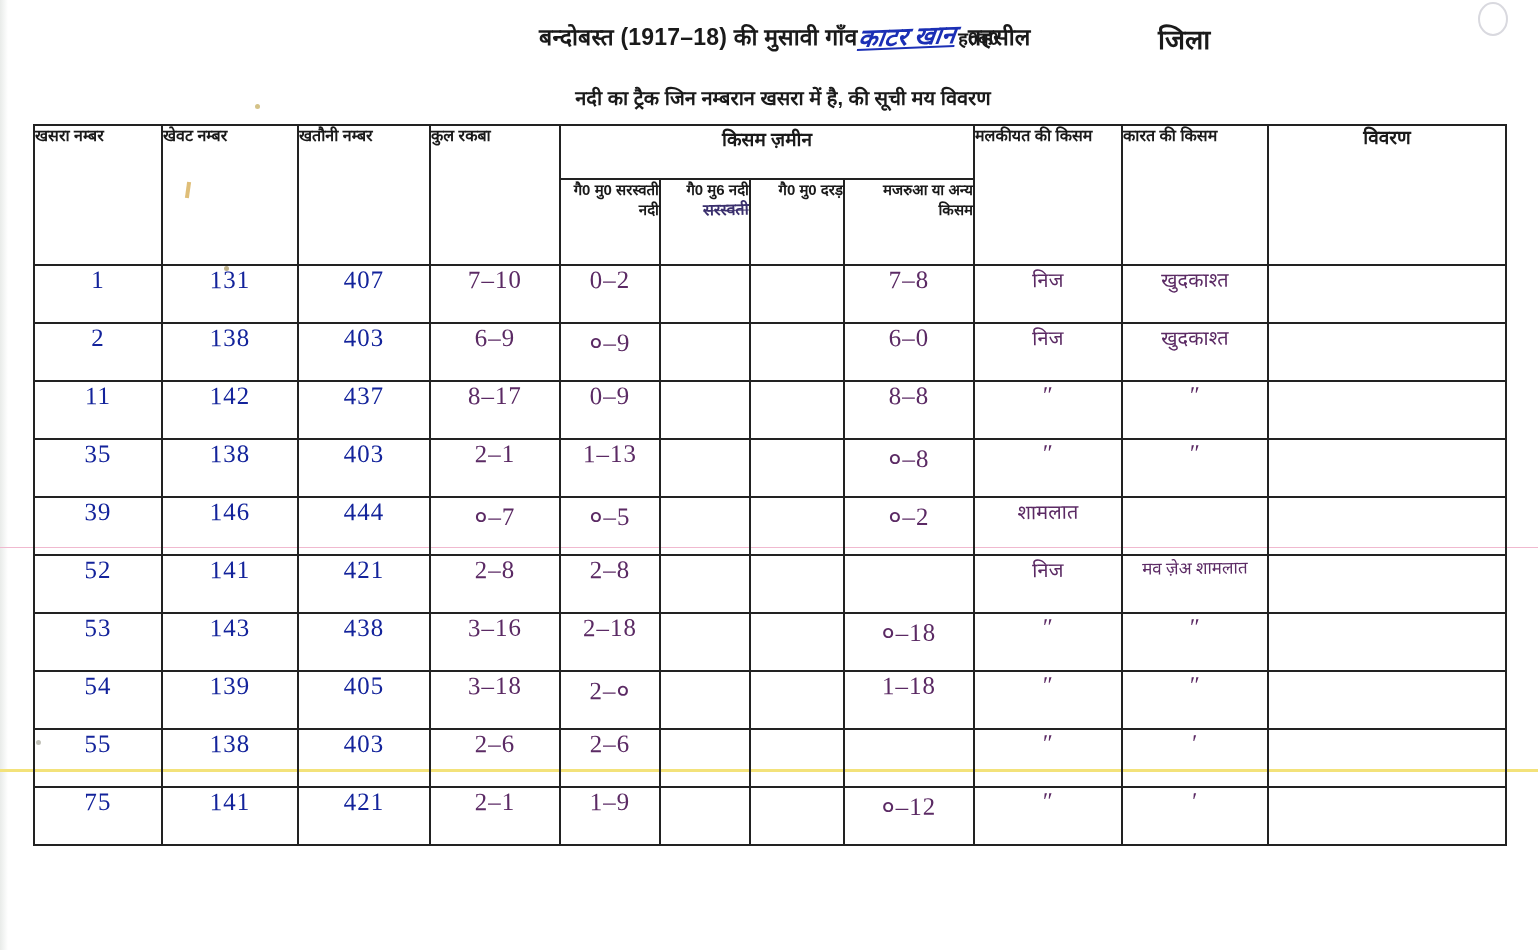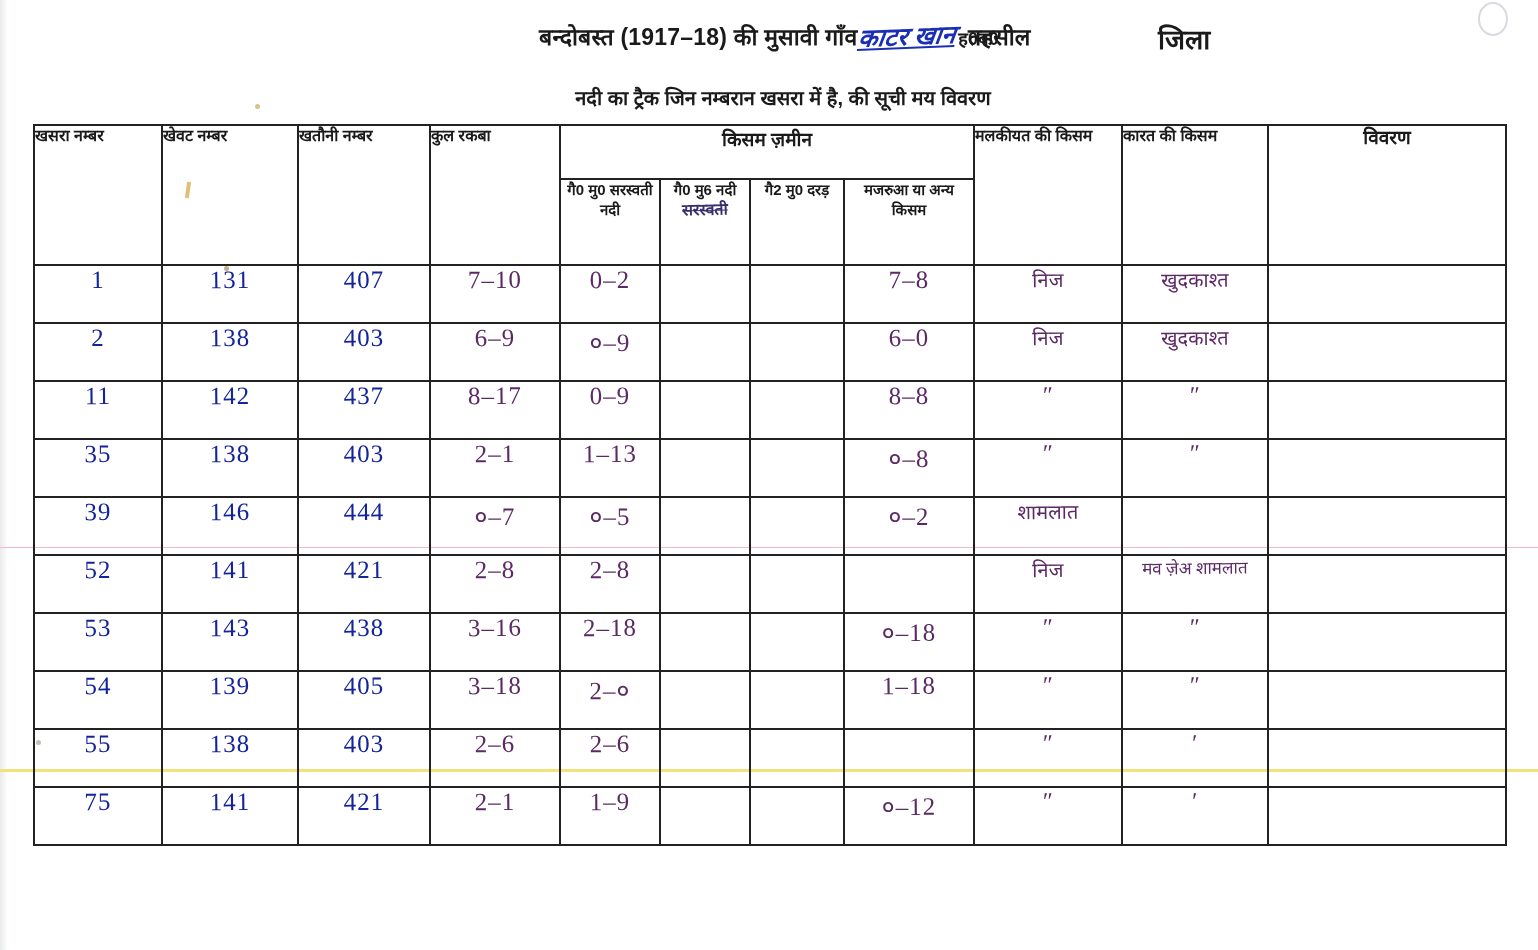--- a/index.html
+++ b/index.html
@@ -127,20 +127,21 @@
     font-size: 19px;
     font-weight: bold;
     margin-top: 24px;
   }
   .sub-hdr {
     font-size: 15px;
     font-weight: bold;
     padding: 8px 6px 4px 8px;
     line-height: 1.3;
     vertical-align: top;
+    text-align: right;
   }
   .sub-hdr .scratch {
     display: inline-block;
     font-family: "Liberation Serif", serif;
     color: #3a2f6d;
     font-size: 16px;
     text-decoration: line-through;
     transform: rotate(-1.5deg);
   }
 
@@ -216,21 +217,21 @@
       <th class="hdr" rowspan="2">मलकीयत की किसम</th>
       <th class="hdr" rowspan="2">कारत की किसम</th>
       <th class="hdr hdr-center" rowspan="2">विवरण</th>
     </tr>
     <tr>
       <th class="sub-hdr" style="height:84px;">गै0 मु0 सरस्वती नदी</th>
       <th class="sub-hdr">
         <span>गै0 मु6 नदी</span>
         <span class="scratch">सरस्वती</span>
       </th>
-      <th class="sub-hdr">गै2 मु0 दरड़</th>
+      <th class="sub-hdr">गै0 मु0 दरड़</th>
       <th class="sub-hdr">मजरुआ या अन्य किसम</th>
     </tr>
   </thead>
 
   <tbody>
 
     <tr class="row-h">
       <td class="hw blue-dark">1</td>
       <td class="hw blue-dark">131</td>
       <td class="hw blue-dark">407</td>

